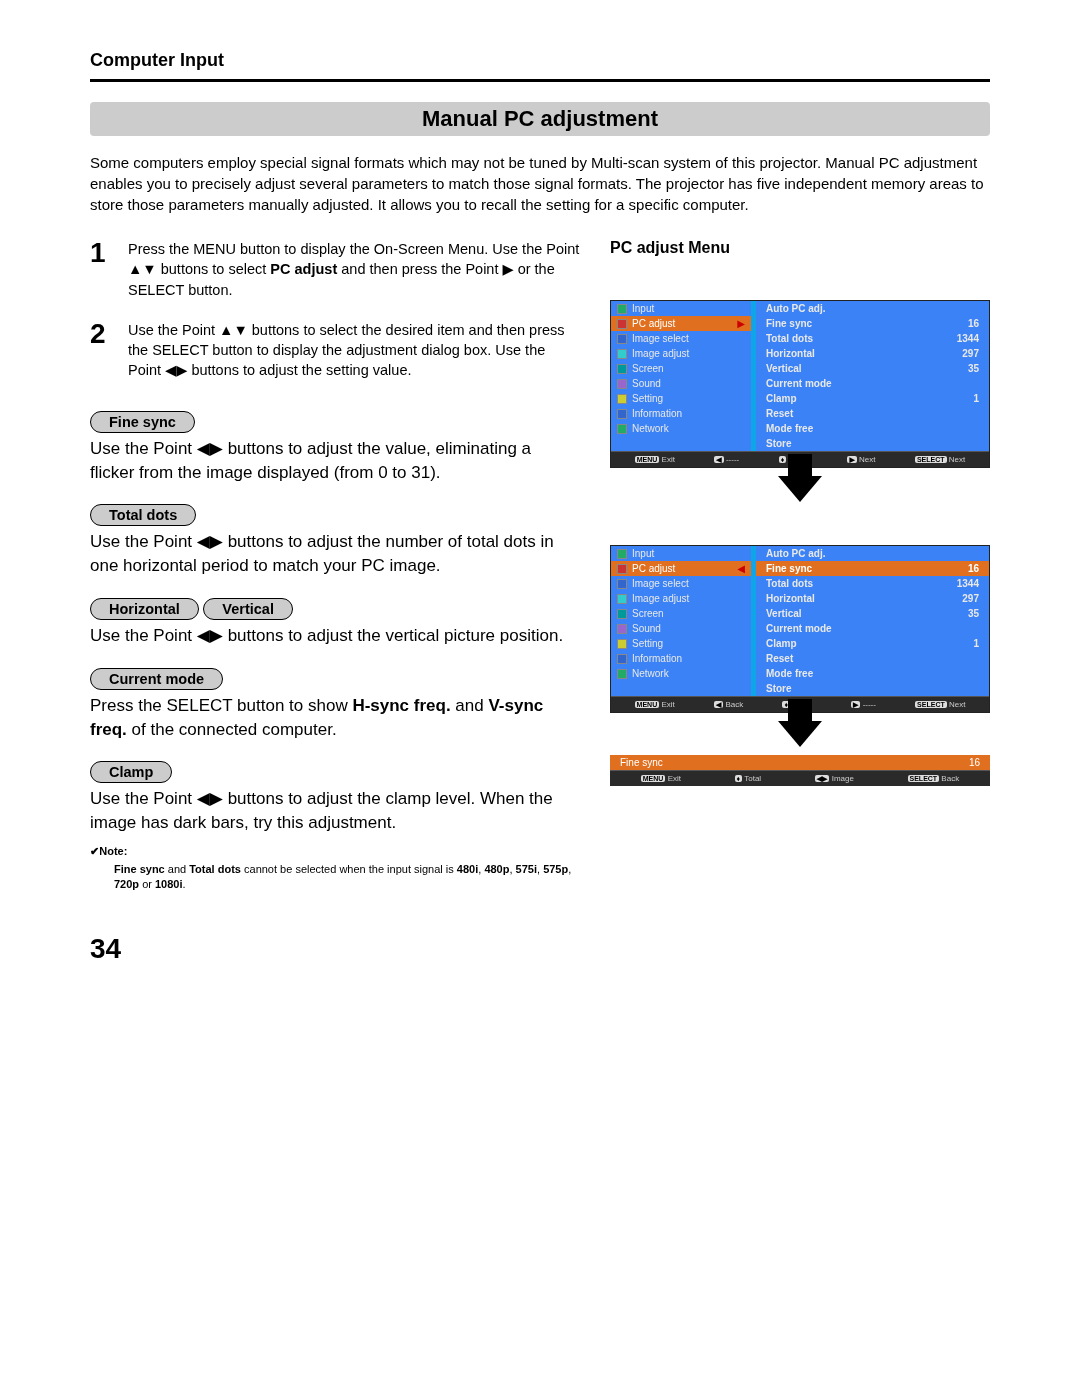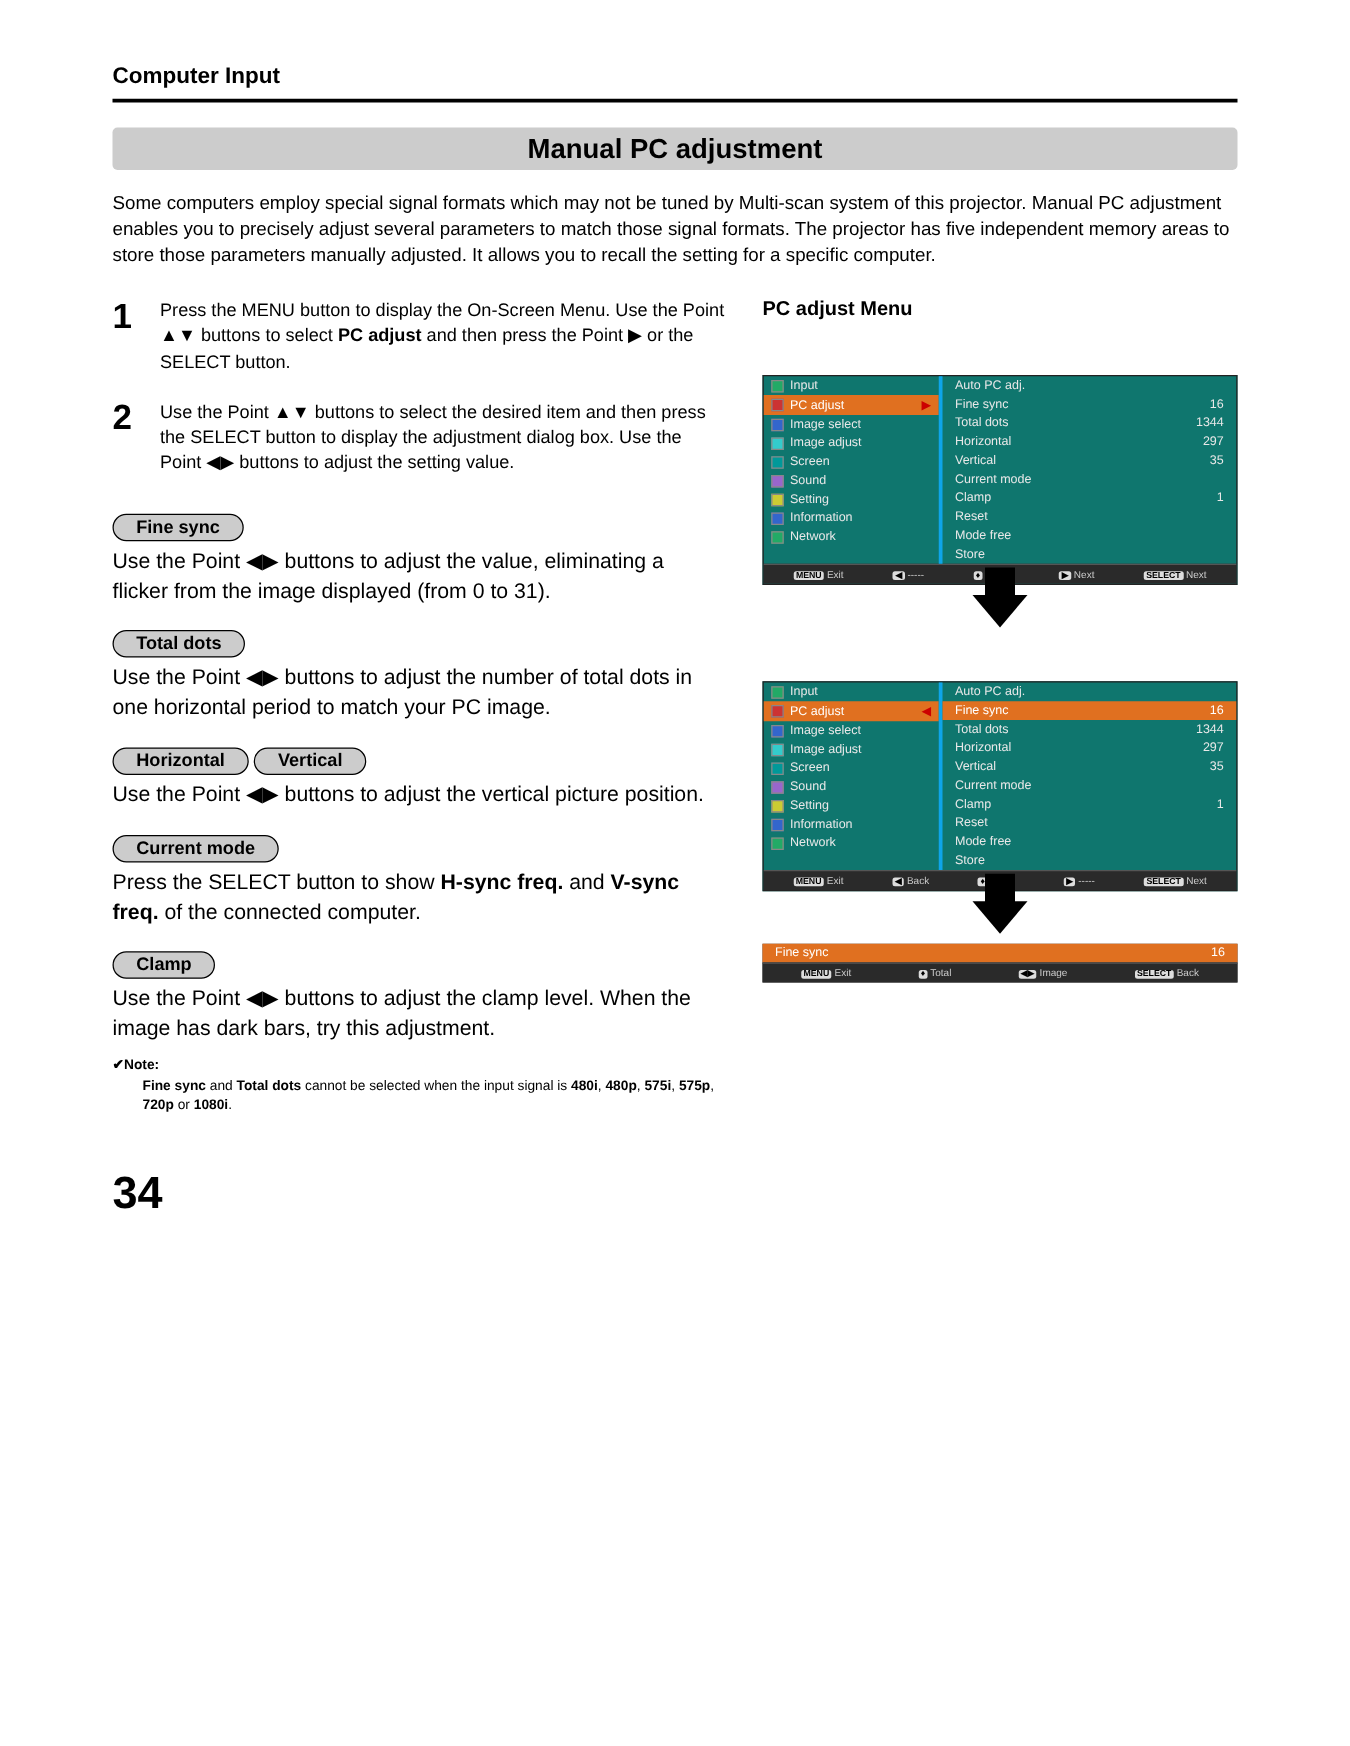--- a/index.html
+++ b/index.html
@@ -11,39 +11,39 @@
   .intro { font-size: 15px; line-height: 1.4; margin-bottom: 24px; }
   .two-col { display: flex; gap: 30px; }
   .left-col { flex: 1 1 50%; }
   .right-col { flex: 0 0 380px; }
   .step { display: flex; gap: 14px; margin-bottom: 20px; }
   .step-num { font-size: 28px; font-weight: bold; line-height: 1; min-width: 24px; }
   .step-text { font-size: 14.5px; line-height: 1.4; }
   .pill { display: inline-block; background: #cccccc; border: 1px solid #000; border-radius: 14px; padding: 2px 18px; font-size: 14.5px; font-weight: bold; margin-top: 10px; margin-bottom: 4px; }
   .desc { font-size: 17px; line-height: 1.4; margin-bottom: 10px; }
   .right-heading { font-size: 16px; font-weight: bold; margin-bottom: 6px; }
-  .osd { background: #0f766e; color: #e8e8e8; font-size: 10px; border: 1px solid #222; margin-top: 43px; }
+  .osd { background: #3b82f6; color: #e8e8e8; font-size: 10px; border: 1px solid #222; margin-top: 43px; }
   .osd-body { display: flex; }
   .osd-left { width: 140px; }
-  .osd-right { flex: 1; border-left: 3px solid #0ea5e9; }
+  .osd-right { flex: 1; border-left: 5px solid #0ea5e9; font-weight: bold; }
   .osd-row { display: flex; align-items: center; padding: 2px 6px; gap: 5px; min-height: 14px; }
   .osd-row-sel { background: #e07020; color: #fff; }
   .icon-box { width: 10px; height: 10px; display: inline-block; border: 1px solid #888; }
   .osd-right .osd-row { justify-content: space-between; padding: 2px 10px; }
   .osd-hint { display: flex; justify-content: space-around; align-items: center; background: #2a2a2a; color: #ccc; font-size: 8px; padding: 3px 4px; border-top: 1px solid #555; }
   .hint-key { background: #ddd; color: #000; font-weight: bold; padding: 0 2px; border-radius: 2px; font-size: 7px; }
   .down-arrow-block { display: flex; justify-content: center; margin: 8px 0; }
   .big-arrow { width: 0; height: 0; border-left: 22px solid transparent; border-right: 22px solid transparent; border-top: 26px solid #000; position: relative; }
   .big-arrow::before { content: ""; position: absolute; top: -48px; left: -12px; width: 24px; height: 24px; background: #000; }
   .adjust-bar { background: #3a3a3a; color: #fff; font-size: 10px; }
   .adjust-top { background: #e07020; display: flex; justify-content: space-between; padding: 2px 10px; }
   .note { font-size: 11px; }
   .note-title { font-weight: bold; margin-bottom: 4px; }
   .note-body { padding-left: 24px; line-height: 1.4; }
-  .page-num { font-size: 36px; font-weight: bold; margin-top: 40px; }
+  .page-num { font-size: 28px; font-weight: bold; margin-top: 40px; }
   .icon-green { background:#2a6; } .icon-red { background:#c33; } .icon-blue { background:#36c; } .icon-cyan { background:#3cc; } .icon-purple { background:#96c; } .icon-yellow { background:#cc3; } .icon-teal{background:#099;}
 </style>
 </head>
 <body>
 
 <div class="page">
   <div class="section-header">Computer Input</div>
   <div class="hr-double"></div>
   <div class="title-bar">Manual PC adjustment</div>
   <p class="intro">Some computers employ special signal formats which may not be tuned by Multi-scan system of this projector. Manual PC adjustment enables you to precisely adjust several parameters to match those signal formats. The projector has five independent memory areas to store those parameters manually adjusted. It allows you to recall the setting for a specific computer.</p>

